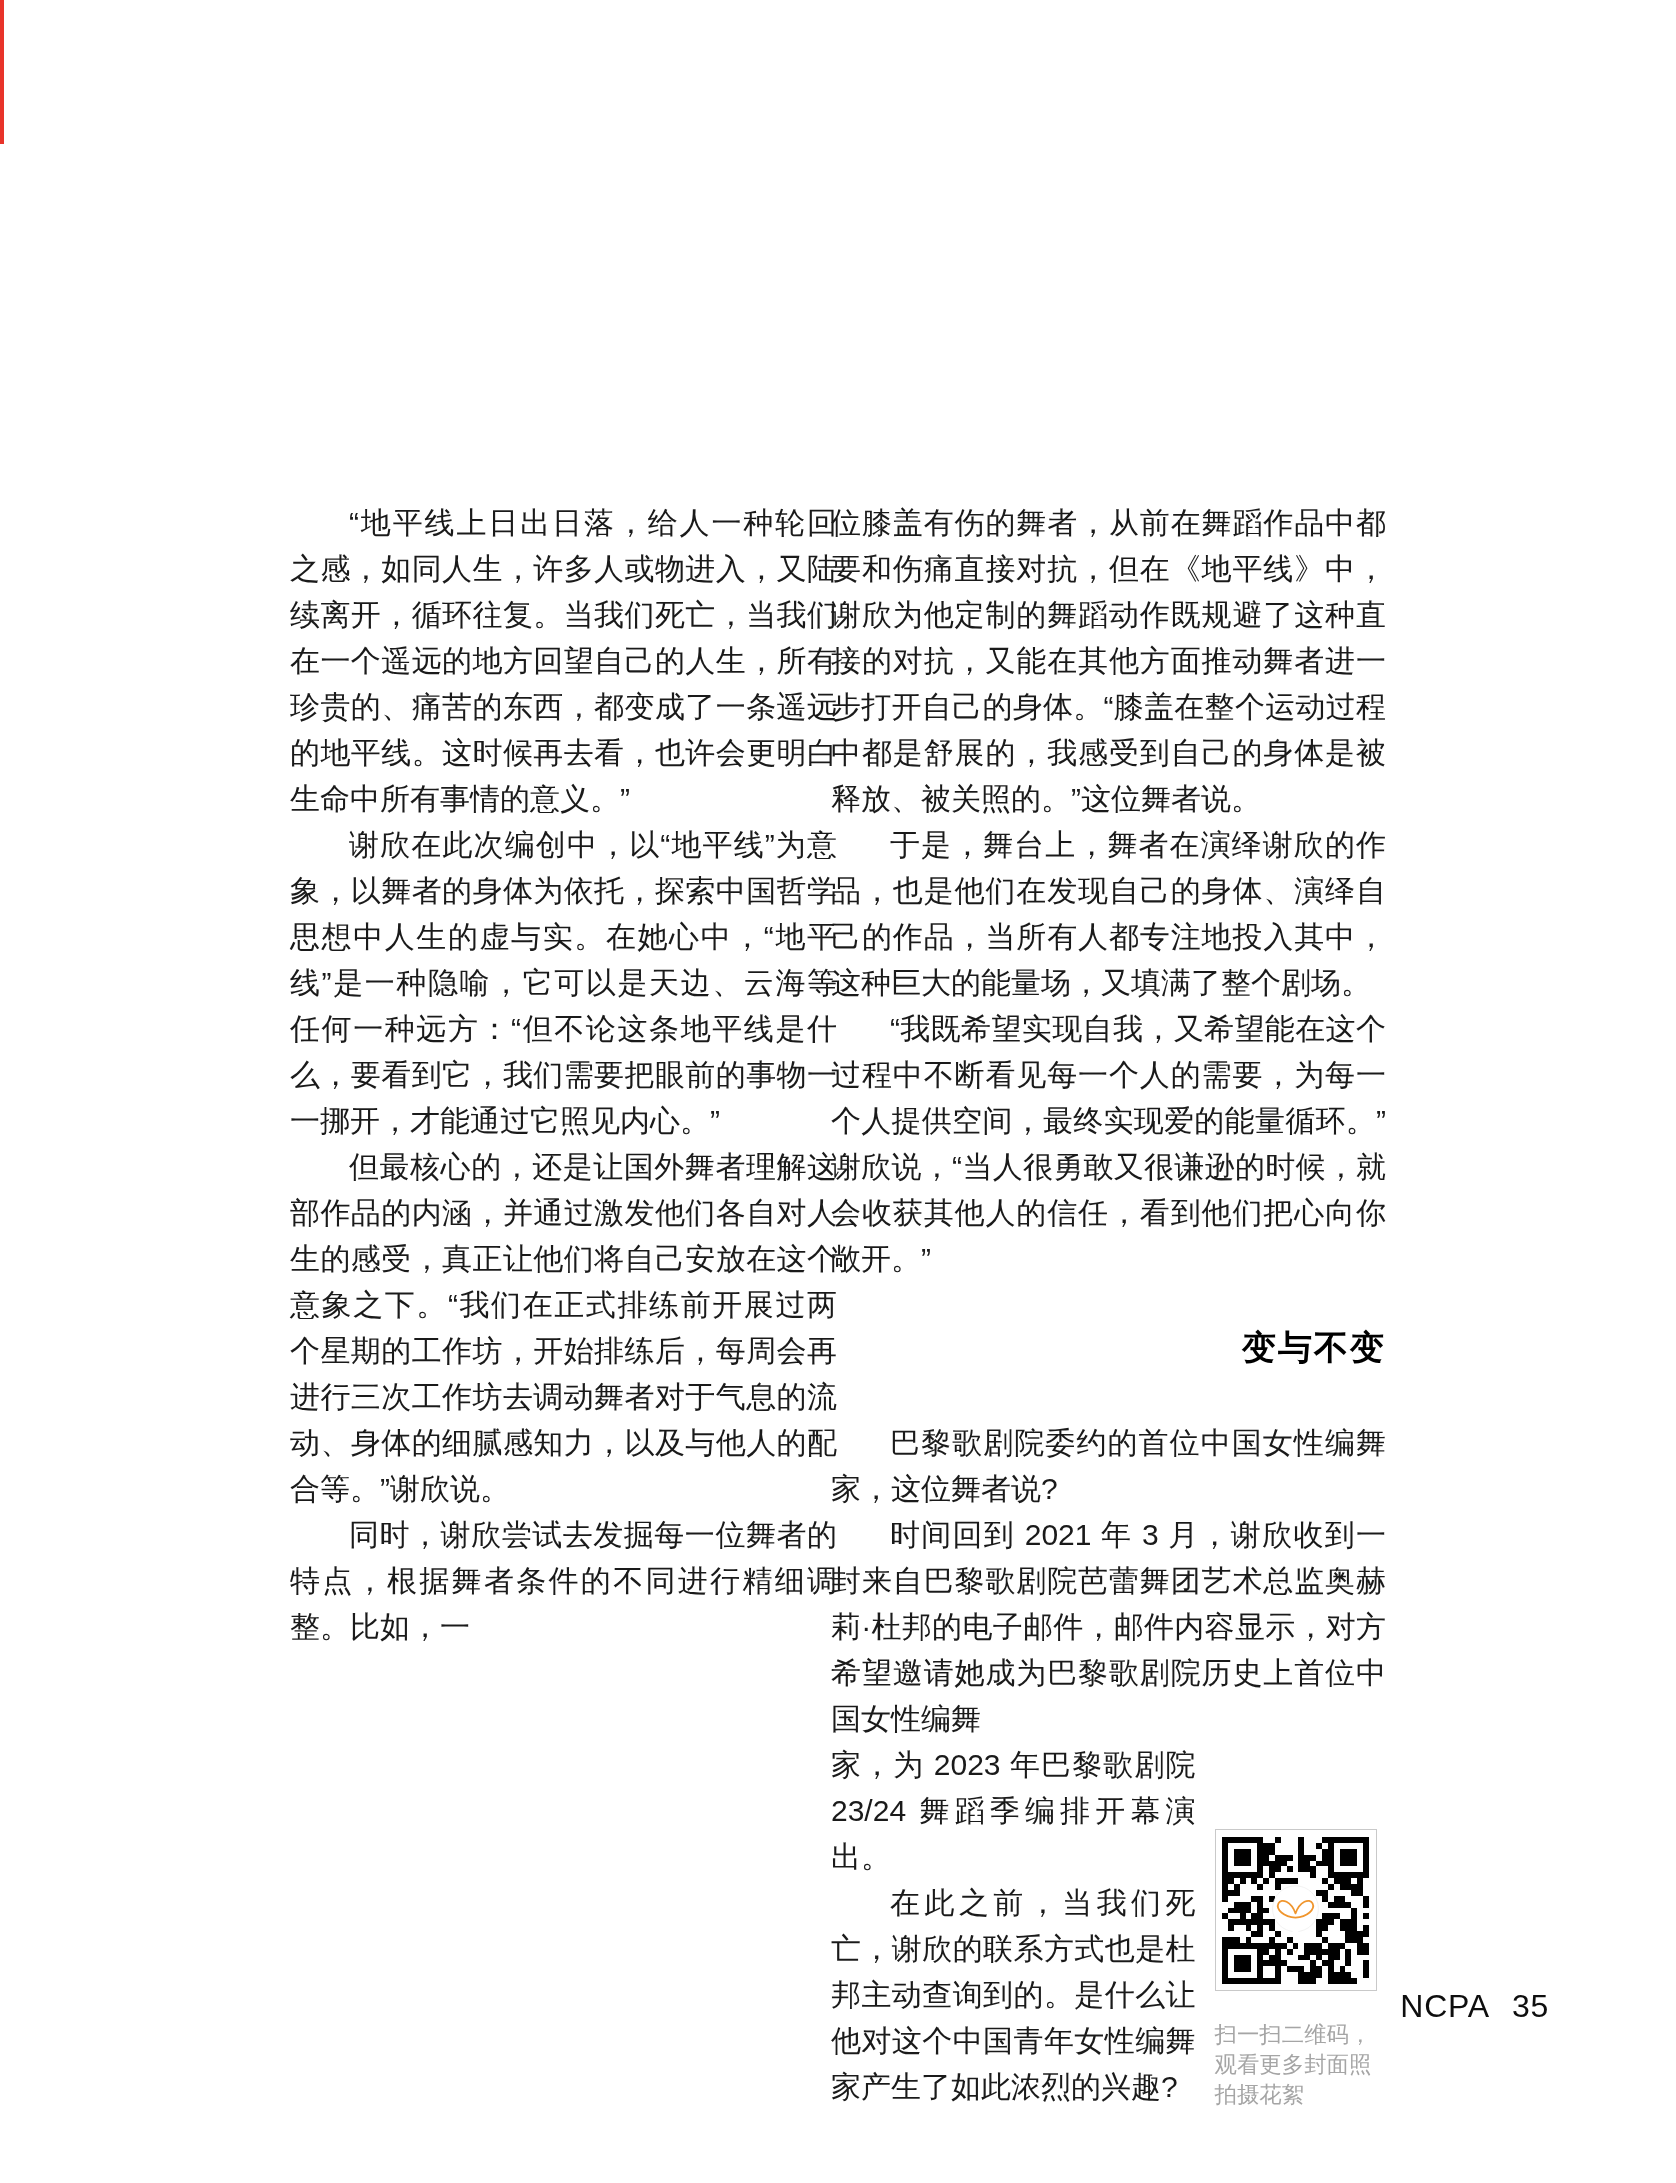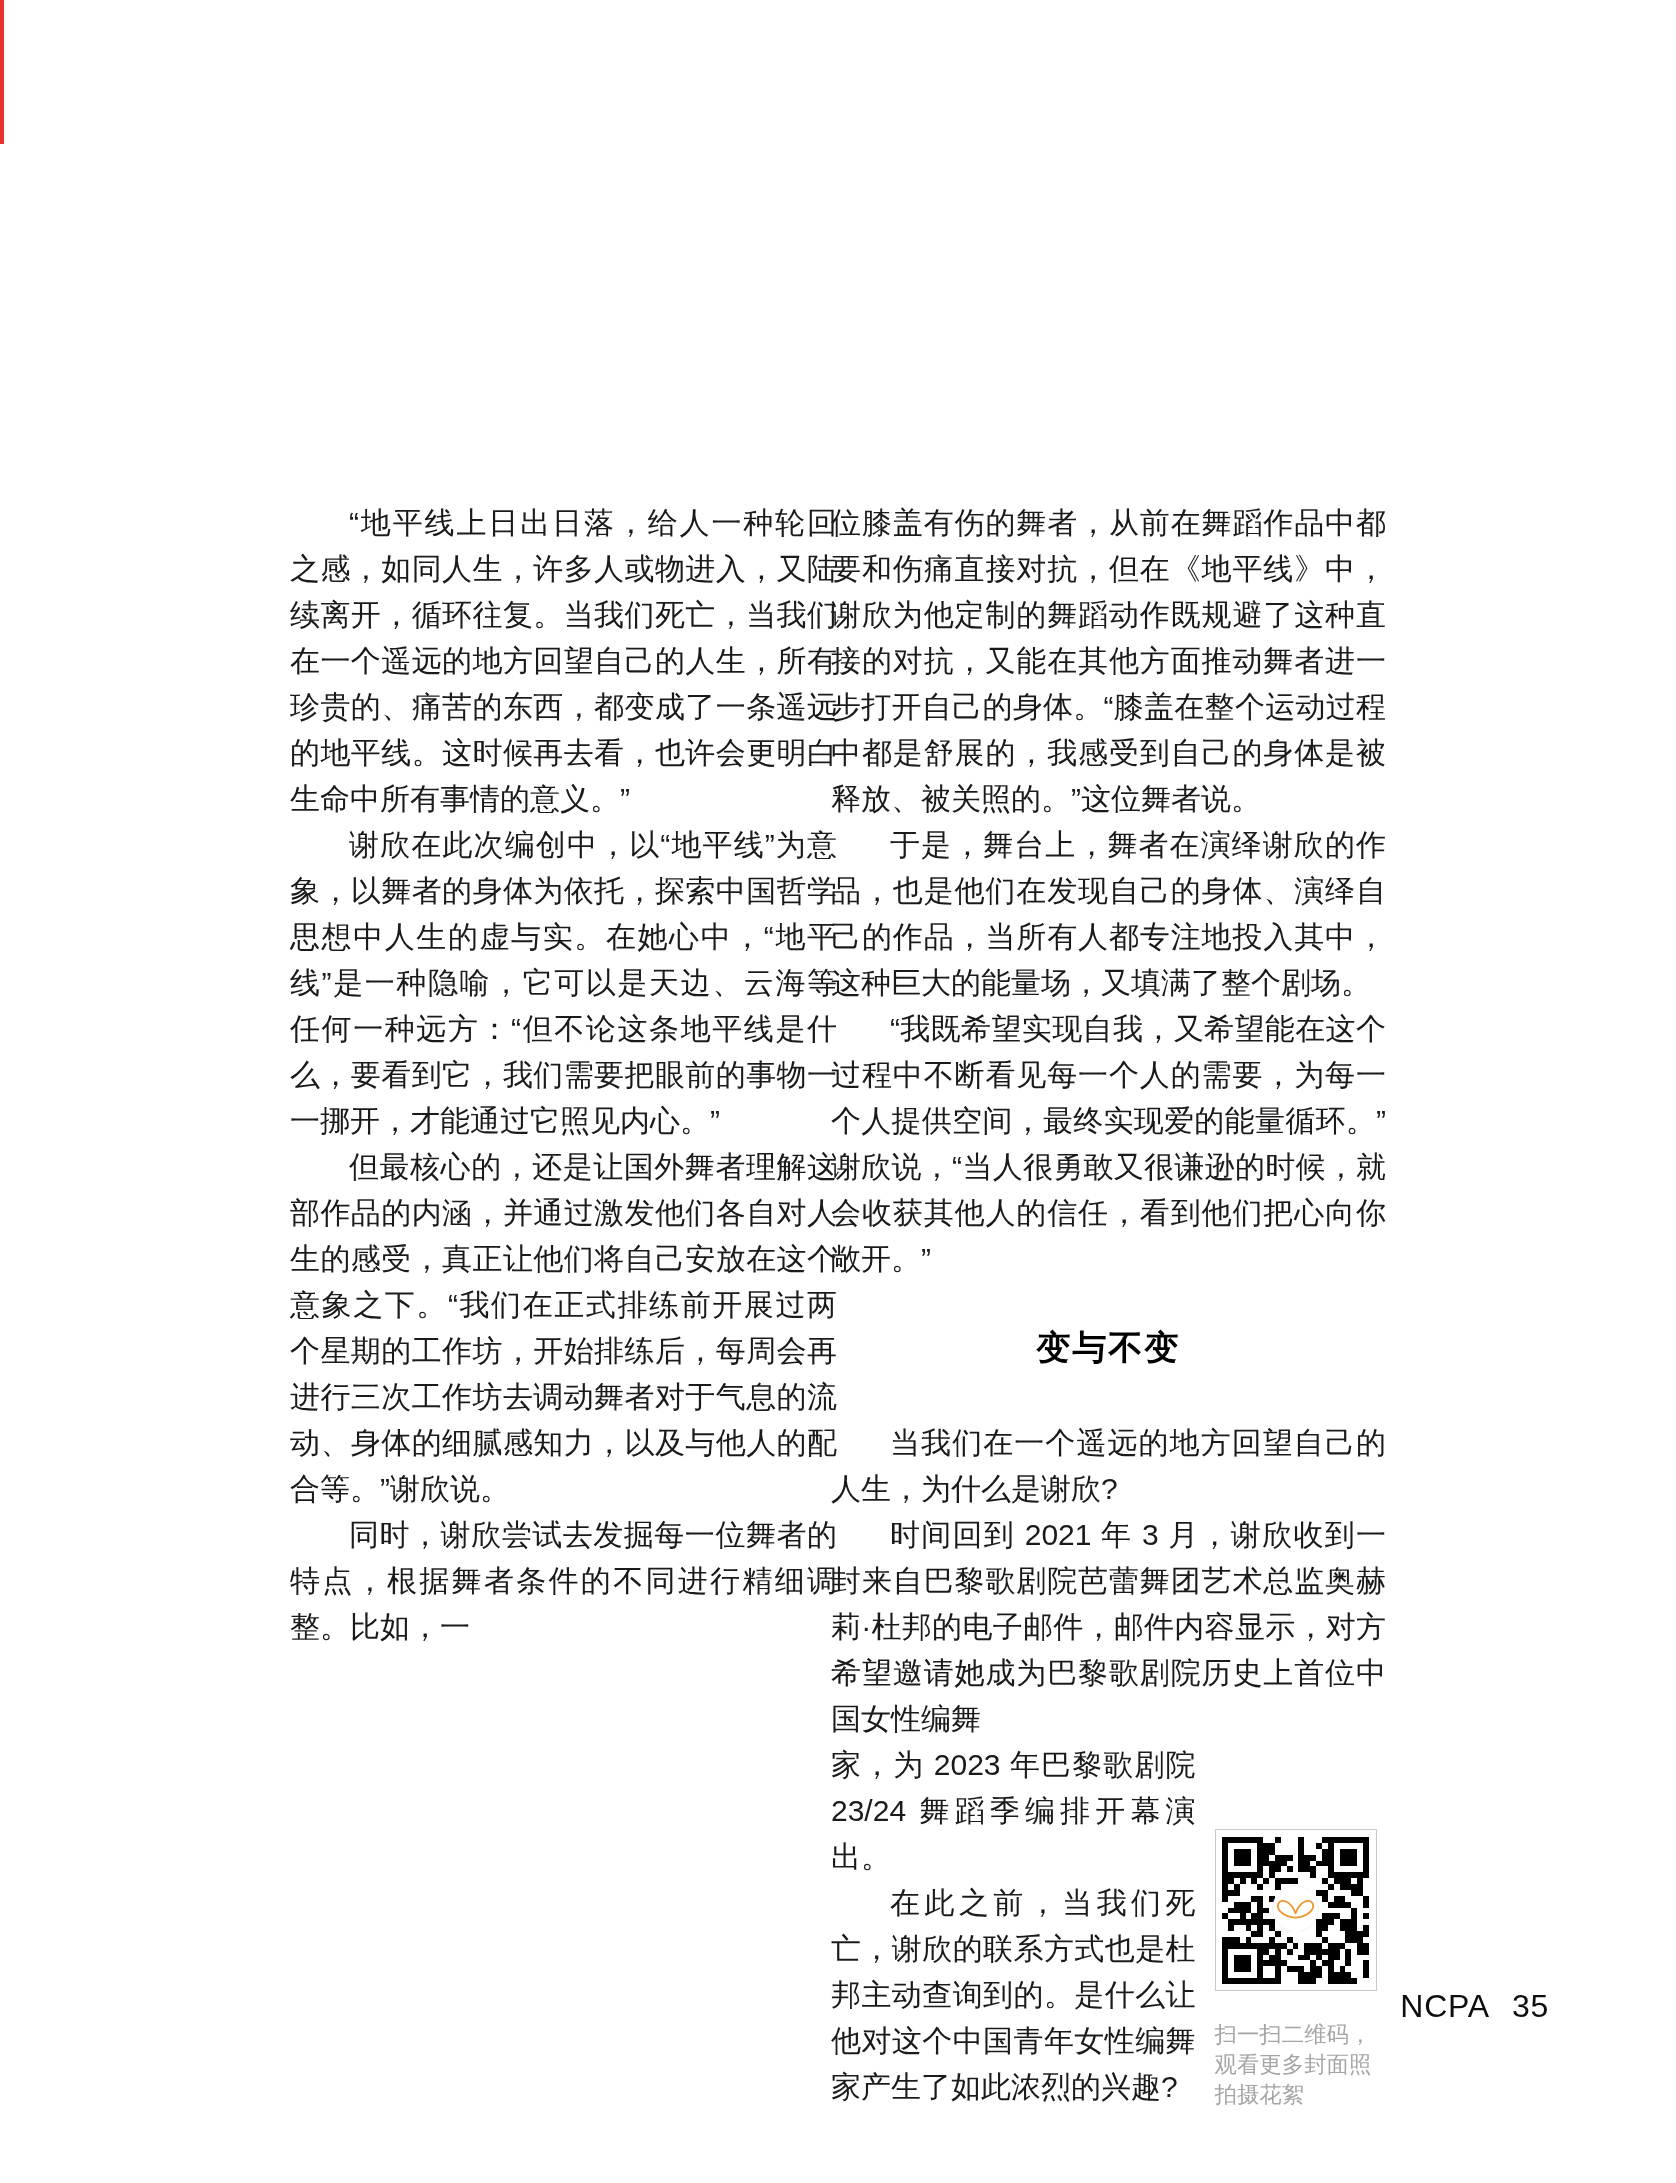--- a/index.html
+++ b/index.html
@@ -22,21 +22,21 @@
     position:absolute;top:500px;width:547px;
     font-size:30px;line-height:46px;color:var(--body-ink);
     text-align:justify;text-justify:inter-ideograph;
   }
   .col-left{left:290px;}
   .col-right{left:831px;width:555px;}
   .col p{margin:0;padding:0;}
   .indent{text-indent:59px;}
   .section-heading{
     font-size:34px;line-height:46px;font-weight:bold;color:#000000;
-    letter-spacing:2px;margin:42px 0 50px 0;text-align:center;
+    letter-spacing:2px;margin:42px 0 50px 0;text-align:right;
   }
   .wrap-row{display:flex;align-items:flex-end;}
   .narrow-text{width:370px;}
   .qr-panel{width:174px;margin-left:19px;margin-top:41px;}
   .qr-box{
     box-sizing:border-box;width:162px;height:162px;
     border:1.3px solid #c9c9c9;background:#ffffff;padding:6.6px;
   }
   .qr-box svg{display:block;width:147px;height:147px;}
   .qr-caption{
@@ -61,21 +61,21 @@
   <p class="indent">同时，谢欣尝试去发掘每一位舞者的特点，根据舞者条件的不同进行精细调整。比如，一</p>
 </div>
 
 <div class="col col-right">
   <p>位膝盖有伤的舞者，从前在舞蹈作品中都要和伤痛直接对抗，但在《地平线》中，谢欣为他定制的舞蹈动作既规避了这种直接的对抗，又能在其他方面推动舞者进一步打开自己的身体。“膝盖在整个运动过程中都是舒展的，我感受到自己的身体是被释放、被关照的。”这位舞者说。</p>
   <p class="indent">于是，舞台上，舞者在演绎谢欣的作品，也是他们在发现自己的身体、演绎自己的作品，当所有人都专注地投入其中，这种巨大的能量场，又填满了整个剧场。</p>
   <p class="indent">“我既希望实现自我，又希望能在这个过程中不断看见每一个人的需要，为每一个人提供空间，最终实现爱的能量循环。”谢欣说，“当人很勇敢又很谦逊的时候，就会收获其他人的信任，看到他们把心向你敞开。”</p>
 
   <h2 class="section-heading">变与不变</h2>
 
-  <p class="indent">当我们在一个遥远的地方回望自己的人生，为什么是谢欣?</p>
+  <p class="indent">巴黎歌剧院委约的首位中国女性编舞家，这位舞者说?</p>
   <p class="indent">时间回到 2021 年 3 月，谢欣收到一封来自巴黎歌剧院芭蕾舞团艺术总监奥赫莉·杜邦的电子邮件，邮件内容显示，对方希望邀请她成为巴黎歌剧院历史上首位中国女性编舞</p>
 
   <div class="wrap-row">
     <div class="narrow-text">
       <p>家，为 2023 年巴黎歌剧院 23/24 舞蹈季编排开幕演出。</p>
       <p class="indent">在此之前，当我们死亡，谢欣的联系方式也是杜邦主动查询到的。是什么让他对这个中国青年女性编舞家产生了如此浓烈的兴趣?</p>
     </div>
     <div class="qr-panel">
       <div class="qr-box">
         <svg id="qr-svg" viewBox="0 0 25 25" shape-rendering="crispEdges">

